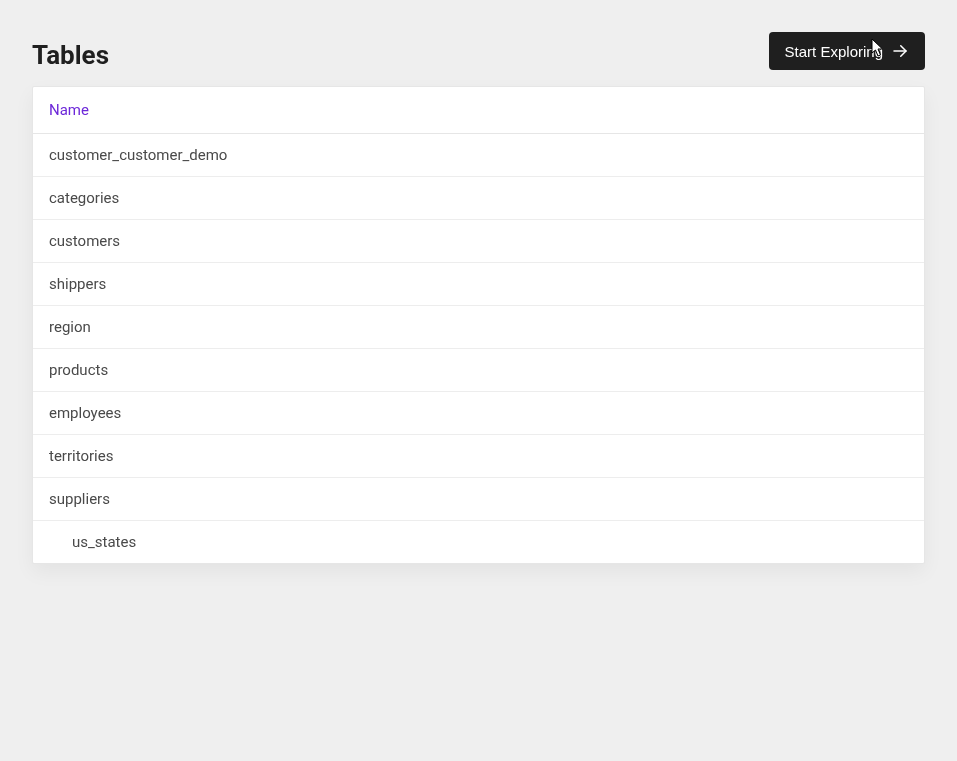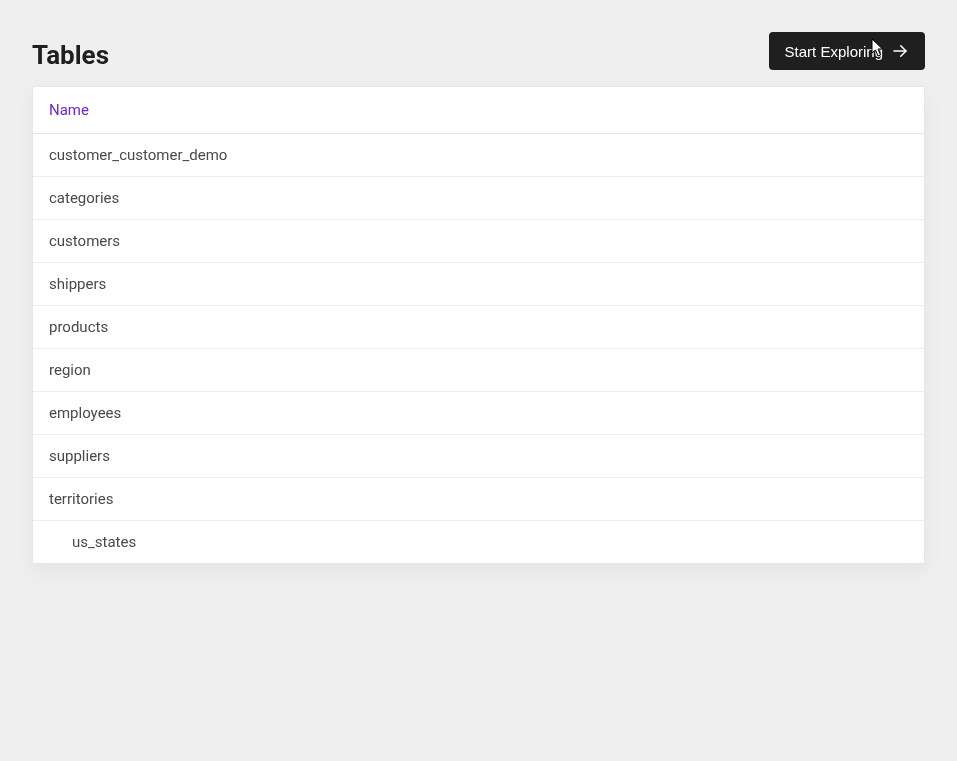--- a/index.html
+++ b/index.html
@@ -80,24 +80,24 @@
   </button>
 </div>
 
 <div class="panel">
   <div class="col-header">Name</div>
   <div id="rows">
       <div class="row">customer_customer_demo</div>
       <div class="row">categories</div>
       <div class="row">customers</div>
       <div class="row">shippers</div>
+      <div class="row">region</div>
       <div class="row">products</div>
-      <div class="row">region</div>
       <div class="row">employees</div>
+      <div class="row">territories</div>
       <div class="row">suppliers</div>
-      <div class="row">territories</div>
       <div class="row">us_states</div>
     </div>
 </div>
 
 <svg class="cursor" width="18" height="20" viewBox="0 0 18 20">
     <path d="M2 1 L2 15 L5.5 12 L8 18 L10.5 17 L8 11 L12.5 11 Z" fill="white" stroke="black" stroke-width="1"></path>
   </svg>
 
 </body></html>

